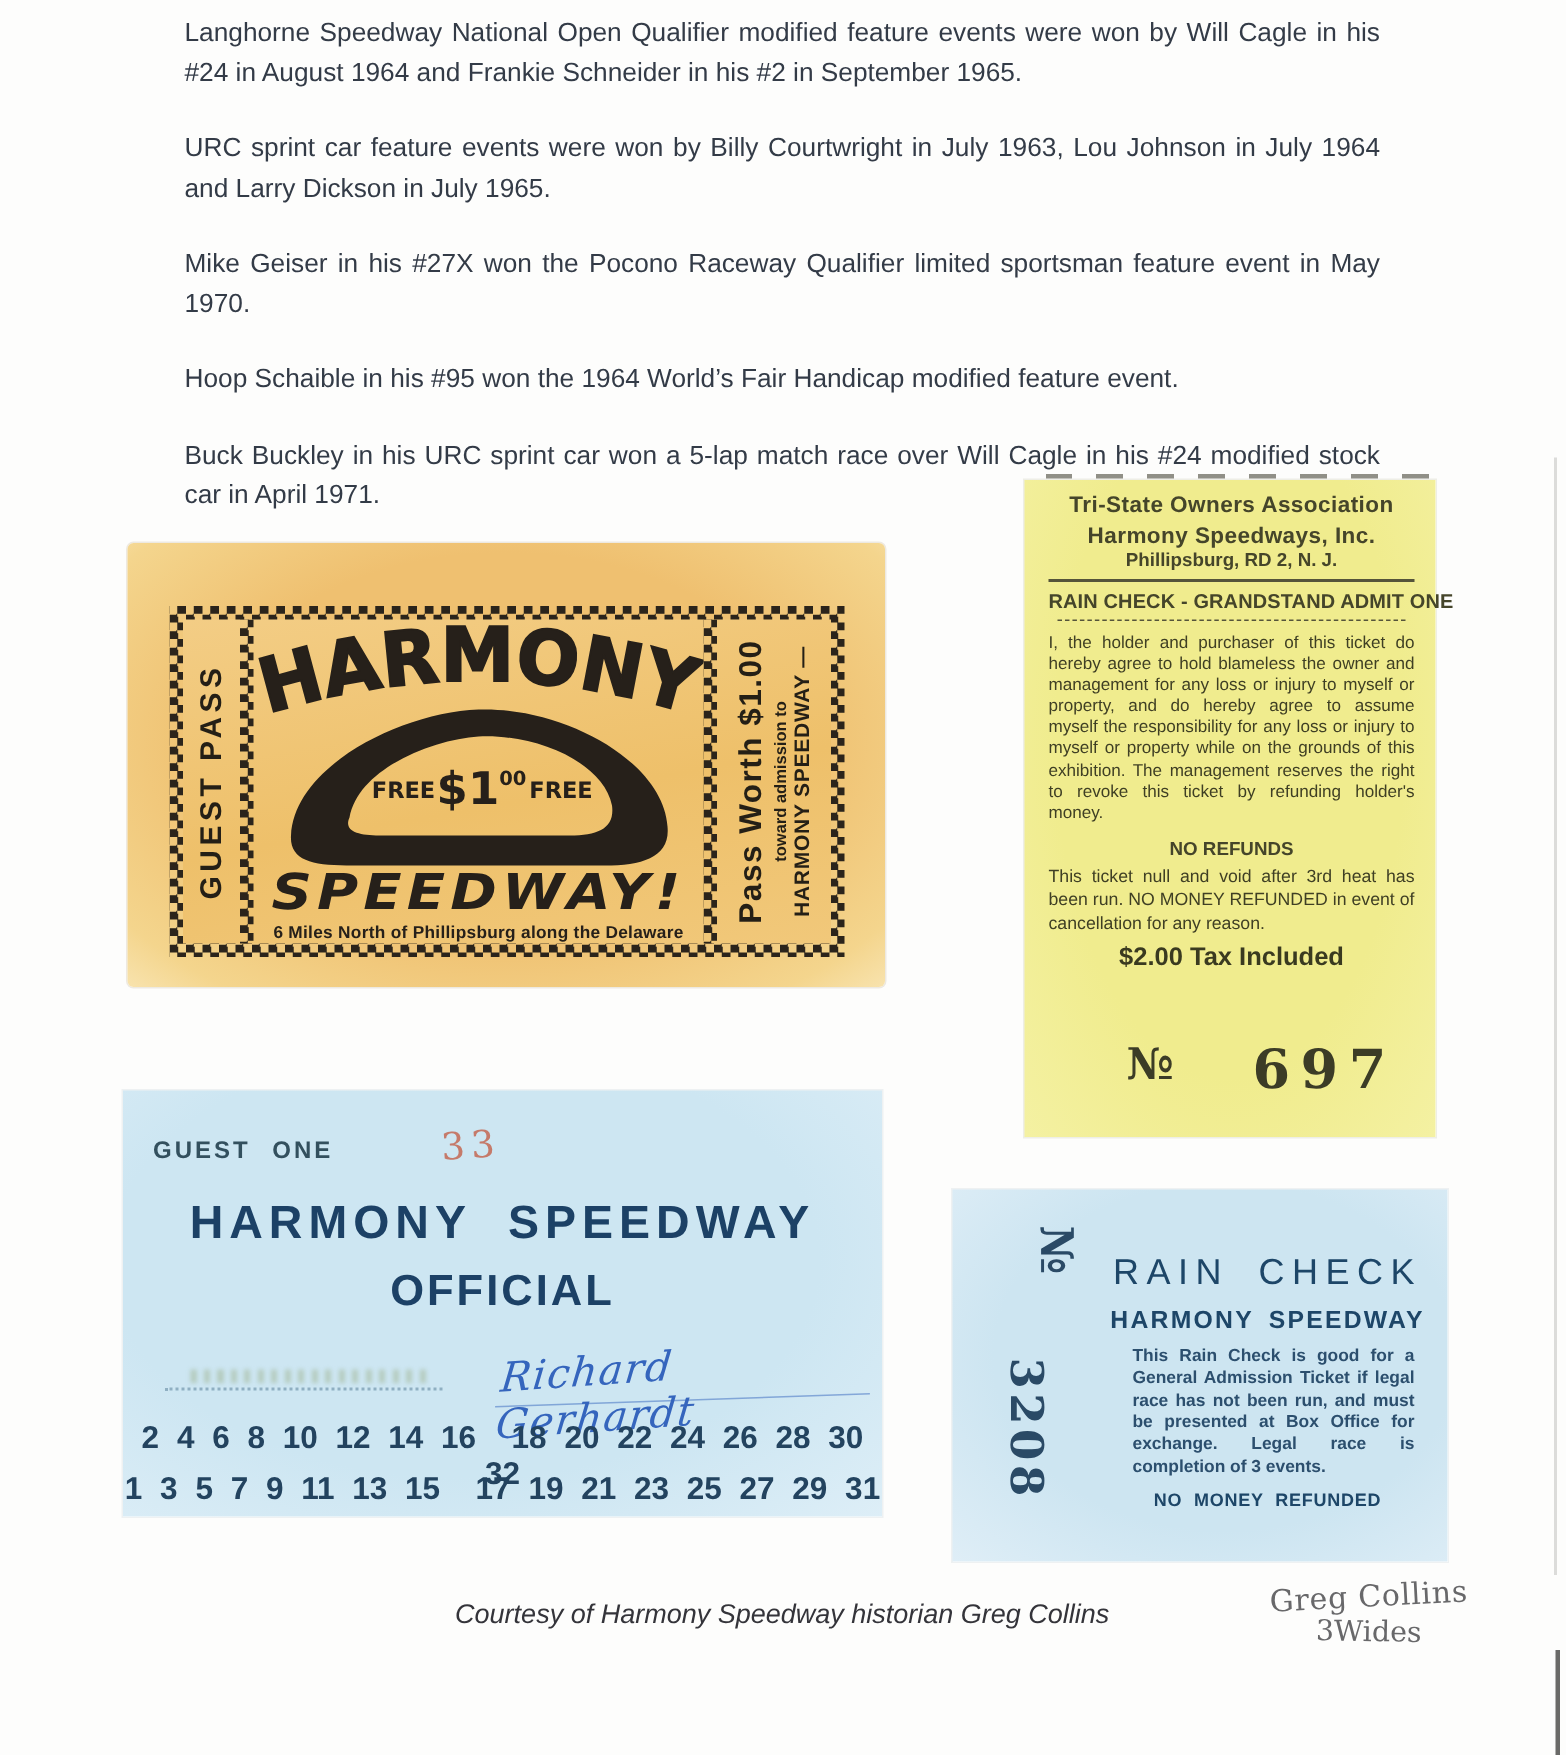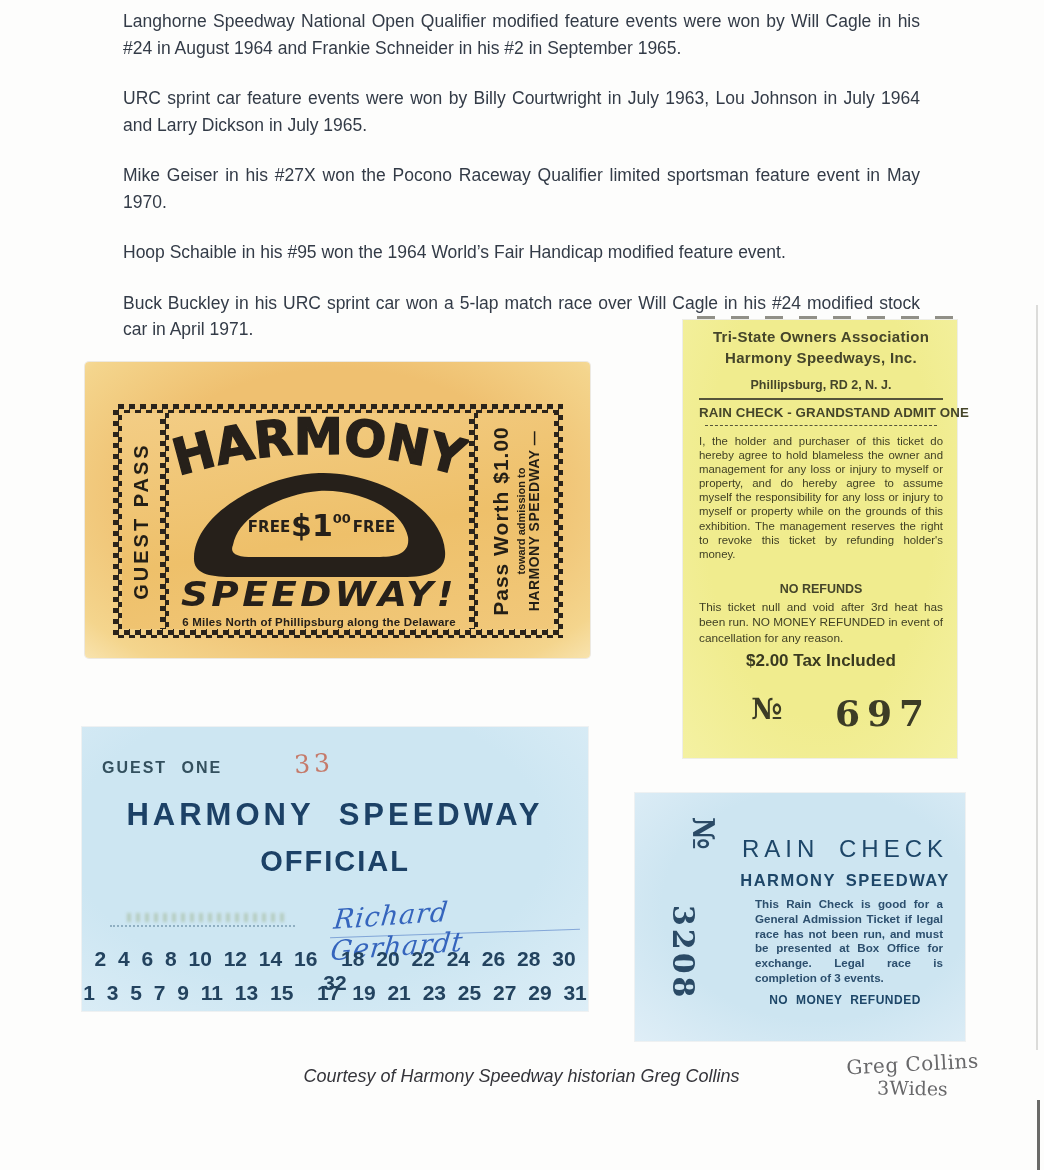--- a/index.html
+++ b/index.html
@@ -39,27 +39,27 @@
 
   
   .ts{position:absolute;left:683px;top:320px;width:274px;height:438px;
       background:radial-gradient(ellipse at 50% 40%, #f0ec8e 60%, #f4f1a2 100%);
       box-shadow:0 0 0 1px rgba(110,110,40,.10);color:#45452a;}
   .ts-broken-top{position:absolute;top:-4px;left:14px;right:-2px;height:3px;
       background:repeating-linear-gradient(90deg,#6c6b60 0 18px,transparent 18px 34px);opacity:.75;}
   .ts-body{position:absolute;left:16px;right:14px;top:8px;text-align:center;}
   .ts-org1{font-weight:bold;font-size:15px;letter-spacing:.3px;}
   .ts-org2{font-weight:bold;font-size:15px;margin-top:4px;letter-spacing:.3px;}
-  .ts-org3{font-weight:bold;font-size:12.5px;margin-top:12px;}
+  .ts-org3{font-weight:bold;font-size:12.5px;margin-top:0;}
   .ts-rule{border-top:2.5px solid #55543a;margin:6px 0 5px 0;}
   .ts-header{font-weight:bold;font-size:13.3px;letter-spacing:.1px;white-space:nowrap;}
   .ts-rule2{border-top:1.5px dashed #55543a;margin:5px 6px 8px 6px;}
   .ts-disclaimer{font-size:11.4px;line-height:14.1px;text-align:justify;color:#3f3f24;
                  font-weight:500;}
-  .ts-norefunds{font-weight:bold;font-size:12.5px;margin-top:21px;}
+  .ts-norefunds{font-weight:bold;font-size:12.5px;margin-top:10px;}
   .ts-void{font-size:11.8px;line-height:15.6px;text-align:justify;margin-top:4px;color:#3f3f24;font-weight:500;}
   .ts-price{font-weight:bold;font-size:17px;margin-top:4px;color:#3a3a20;}
   .ts-serial-row{position:absolute;left:0;right:0;top:372px;height:40px;
                  font-family:"DejaVu Serif",serif;color:#3c3c26;}
   .ts-no{position:absolute;left:68px;top:0;font-size:29px;font-weight:bold;}
   .ts-697{position:absolute;left:152px;top:0;font-size:36px;font-weight:bold;letter-spacing:7px;}
 
   
   .of{position:absolute;left:82px;top:727px;width:506px;height:284px;
       background:radial-gradient(ellipse at 45% 40%, #cde6f2 60%, #ddeef7 100%);

